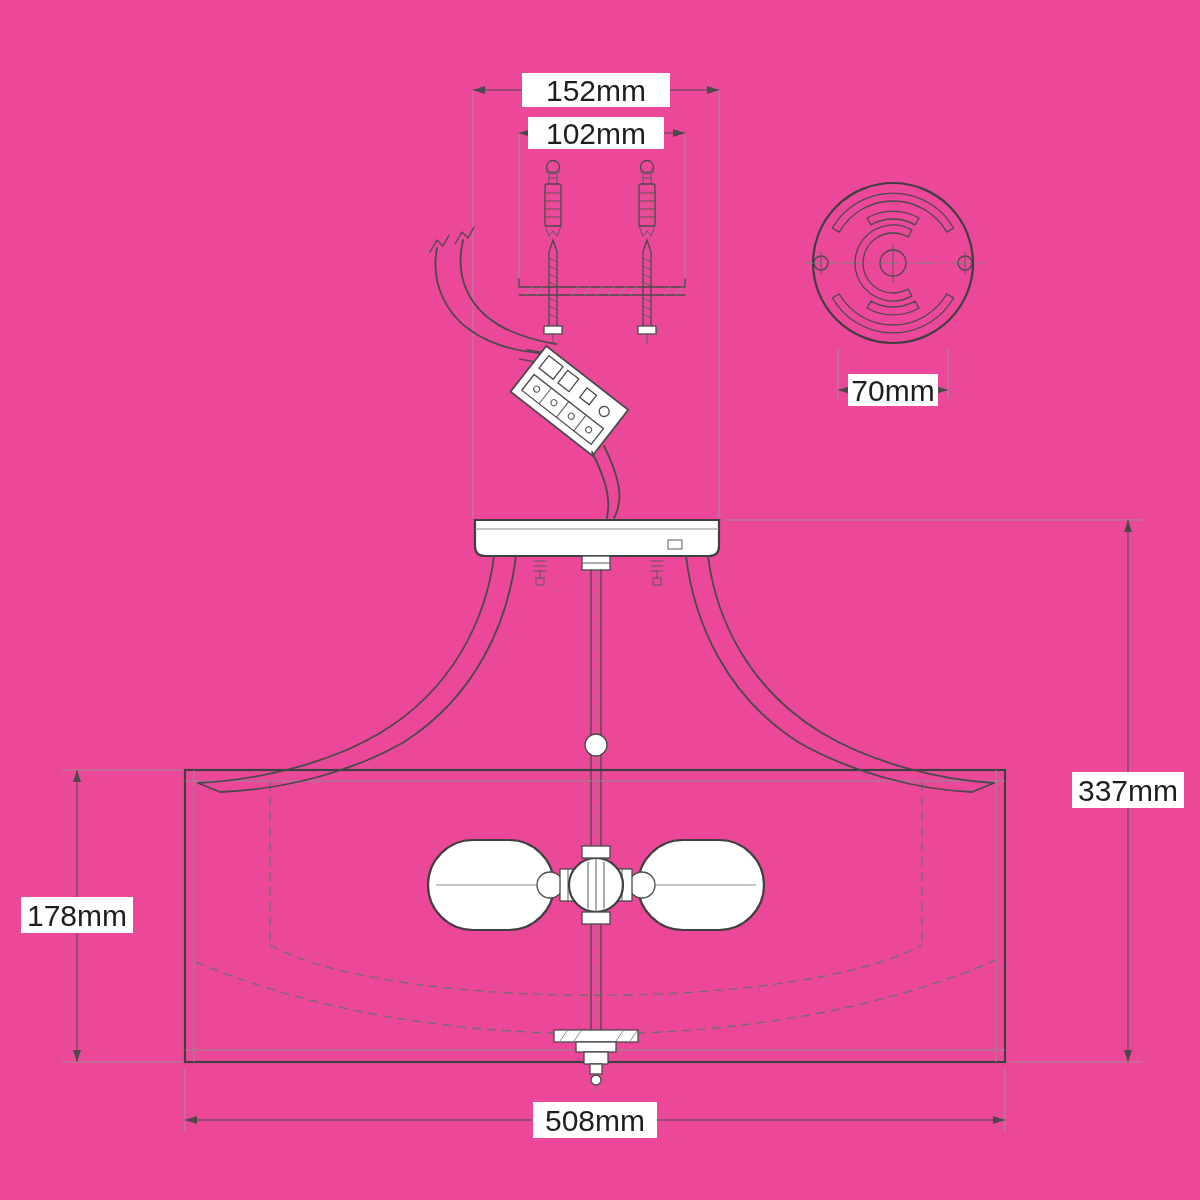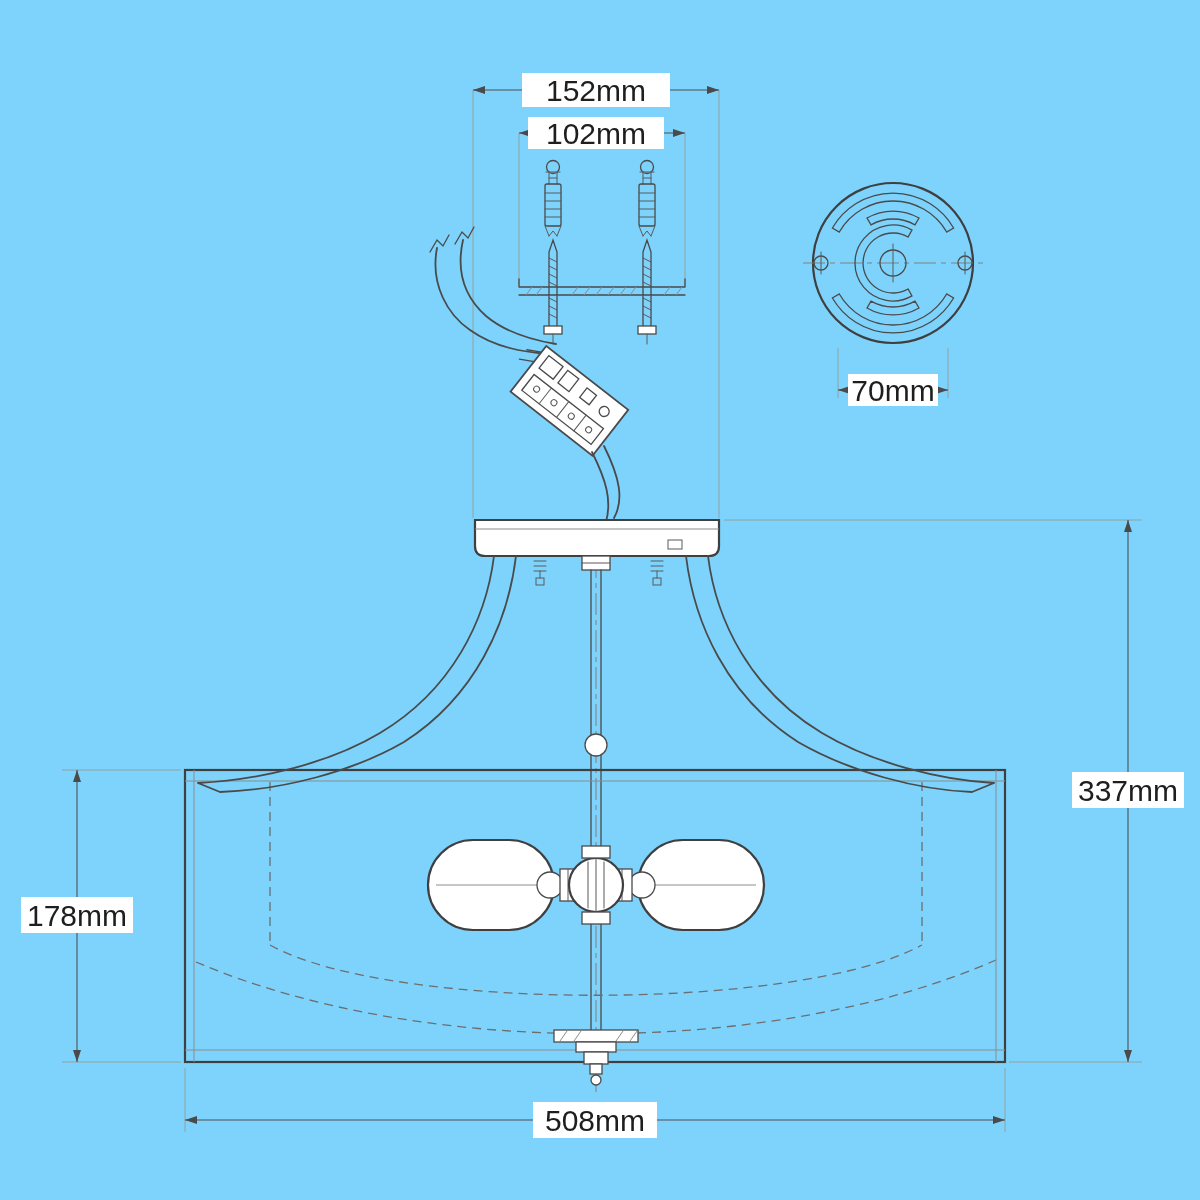--- a/index.html
+++ b/index.html
@@ -1,16 +1,16 @@
 <!DOCTYPE html>
 <html><head>
 <meta charset="utf-8">
 <style>
   html,body{margin:0;padding:0;background:#ffffff;}
-  .page{width:1200px;height:1200px;background:#7dd3fc;position:relative;overflow:hidden;}
+  .page{width:1200px;height:1200px;background:#ec4899;position:relative;overflow:hidden;}
   svg{display:block;}
   .s-main{stroke:#3f3f3f;stroke-width:2.2;fill:none;stroke-linecap:round;}
   .s-med{stroke:#4a4a4a;stroke-width:1.8;fill:none;stroke-linecap:round;}
   .s-thin{stroke:#4a4a4a;stroke-width:1.3;fill:none;stroke-linecap:round;}
   .s-fine{stroke:#5a5a5a;stroke-width:1;fill:none;stroke-linecap:round;}
   .s-light{stroke:#8c8c8c;stroke-width:1;fill:none;}
   .s-dash{stroke:#6e6e6e;stroke-width:1.3;fill:none;stroke-dasharray:9 6;}
   .s-center{stroke:#808080;stroke-width:1;fill:none;stroke-dasharray:22 5 5 5;}
   .dim{stroke:#4f4f4f;stroke-width:1.1;fill:none;}
   .dim-ext{stroke:#9a9a9a;stroke-width:0.9;fill:none;}

